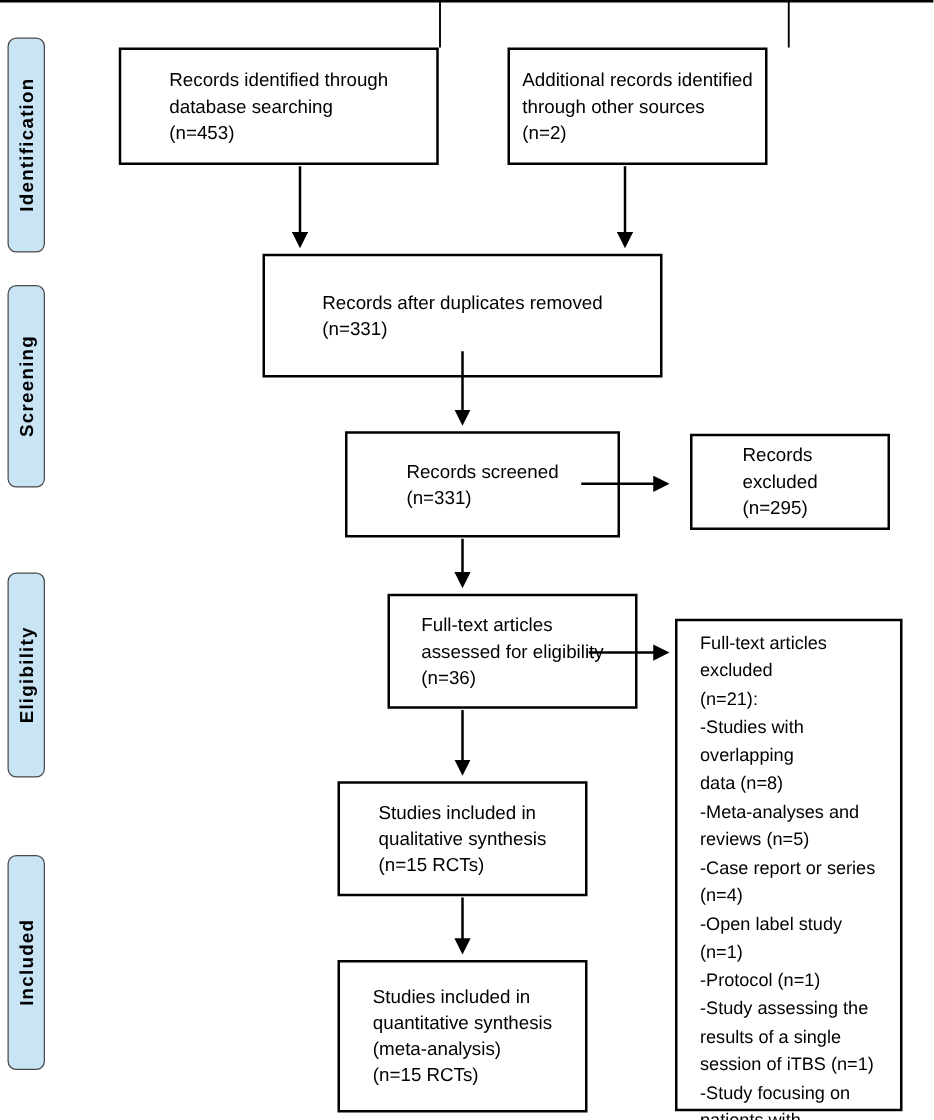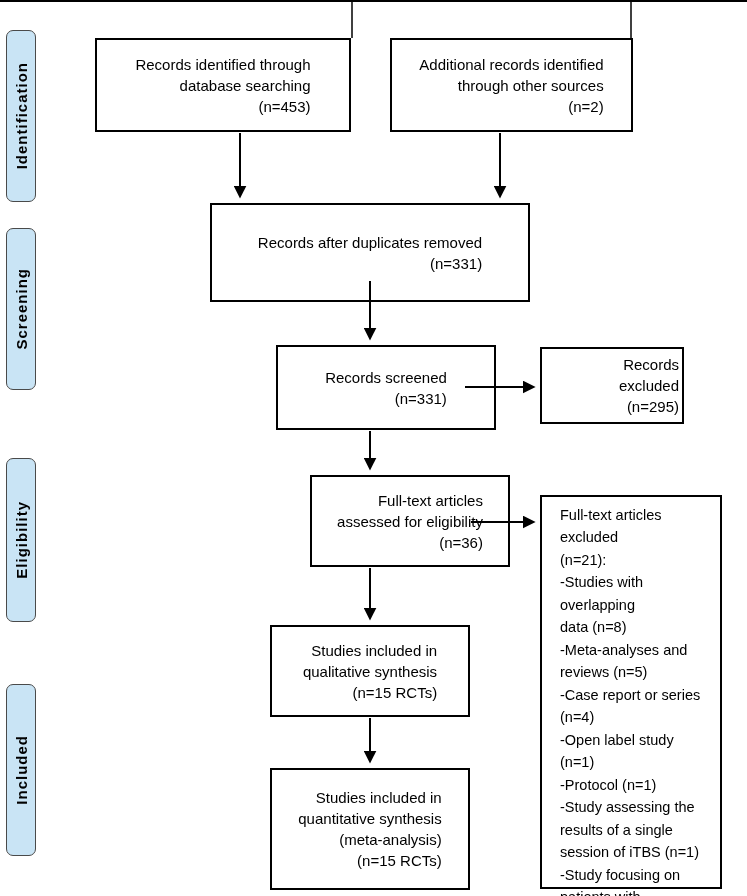--- a/index.html
+++ b/index.html
@@ -43,21 +43,21 @@
     white-space: nowrap;
   }
   .box {
     position: absolute;
     background: #ffffff;
     border: 2px solid #000;
     box-sizing: border-box;
     display: flex;
     align-items: center;
     justify-content: center;
-    text-align: right;
+    text-align: left;
     font-size: 15px;
     line-height: 1.4;
     white-space: pre-line;
     padding: 4px 3px;
   }
   .box.left-align {
     text-align: left;
     align-items: flex-start;
     justify-content: flex-start;
     padding: 7px 18px;
@@ -90,31 +90,31 @@
     <span>Eligibility</span>
   </div>
   <div class="stage" style="top:684px; height:172px;">
     <span>Included</span>
   </div>
 
   <div class="box" style="left:95px; top:38px; width:256px; height:94px;">Records identified through
 database searching
 (n=453)</div>
 
-  <div class="box" style="left:390px; top:38px; width:243px; height:94px;">Additional records identified
+  <div class="box" style="left:406px; top:38px; width:208px; height:94px;">Additional records identified
 through other sources
 (n=2)</div>
 
   <div class="box" style="left:210px; top:203px; width:320px; height:99px;">Records after duplicates removed
 (n=331)</div>
 
   <div class="box" style="left:276px; top:345px; width:220px; height:85px;">Records screened
 (n=331)</div>
 
-  <div class="box" style="left:540px; top:347px; width:144px; height:77px;padding-left:40px;">Records excluded
+  <div class="box" style="left:552px; top:347px; width:160px; height:77px;padding-left:40px;">Records excluded
 (n=295)</div>
 
   <div class="box" style="left:270px; top:475px; width:200px; height:92px;margin-left:40px;">Full-text articles
 assessed for eligibility
 (n=36)</div>
 
   <div class="box left-align" style="left:540px; top:475px; width:182px; height:394px;">Full-text articles excluded
  (n=21):
 -Studies with overlapping
 data (n=8)

